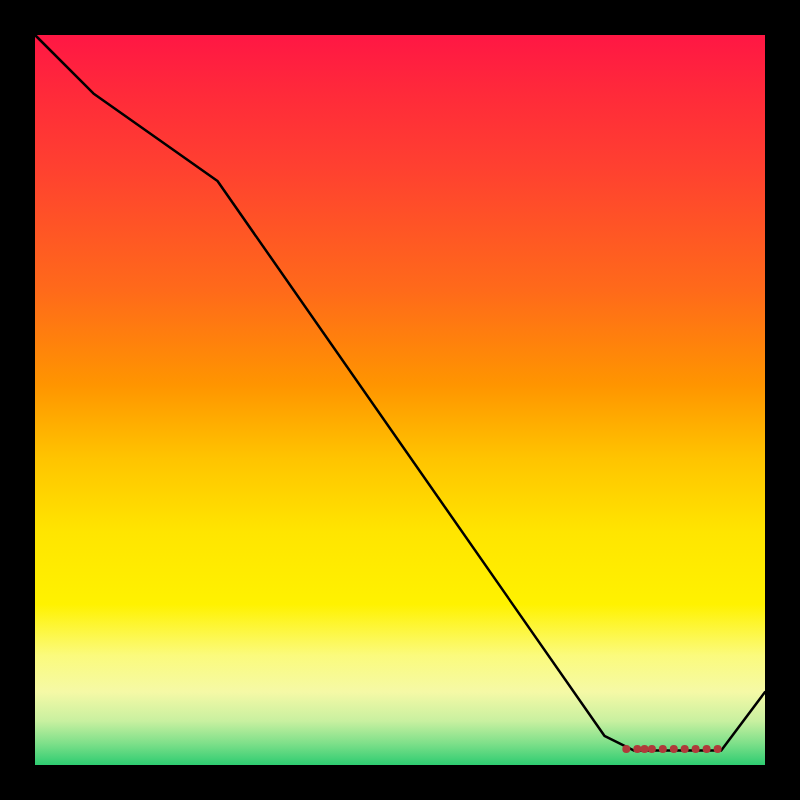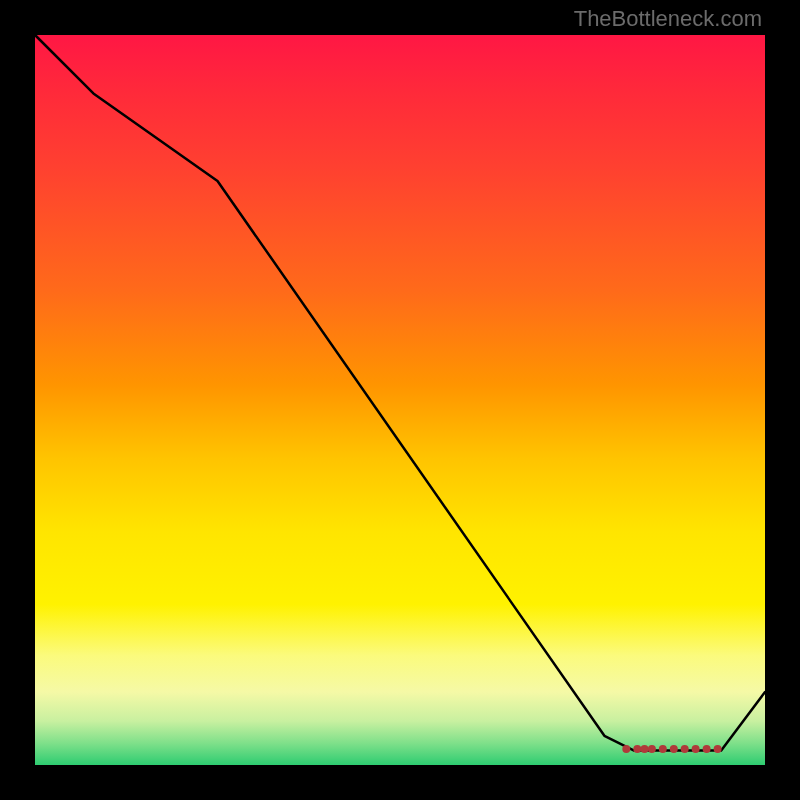--- a/index.html
+++ b/index.html
@@ -56,21 +56,20 @@
     top: 0;
     width: 730px;
     height: 730px;
     overflow: visible;
   }
 </style>
 </head>
 <body>
 
 <div class="frame">
-  <div class="watermark">TheBottleneck.com</div>
 
   <div class="plot-area">
     <svg class="curve" viewBox="0 0 730 730" preserveAspectRatio="none">
       <path id="curve-path" fill="none" stroke="#000" stroke-width="2.5" stroke-linecap="round" stroke-linejoin="round" d="M0.0 0.0 L58.4 58.4 L182.5 146.0 L569.4 700.8 L598.6 715.4 L627.8 715.4 L657.0 715.4 L686.2 715.4 L730.0 657.0"></path>
       <g id="markers">
           <circle cx="591.3" cy="713.9" r="4" fill="#b03a3a"></circle>
           <circle cx="602.3" cy="713.9" r="4" fill="#b03a3a"></circle>
           <circle cx="609.5" cy="713.9" r="4" fill="#b03a3a"></circle>
           <circle cx="616.9" cy="713.9" r="4" fill="#b03a3a"></circle>
           <circle cx="627.8" cy="713.9" r="4" fill="#b03a3a"></circle>

